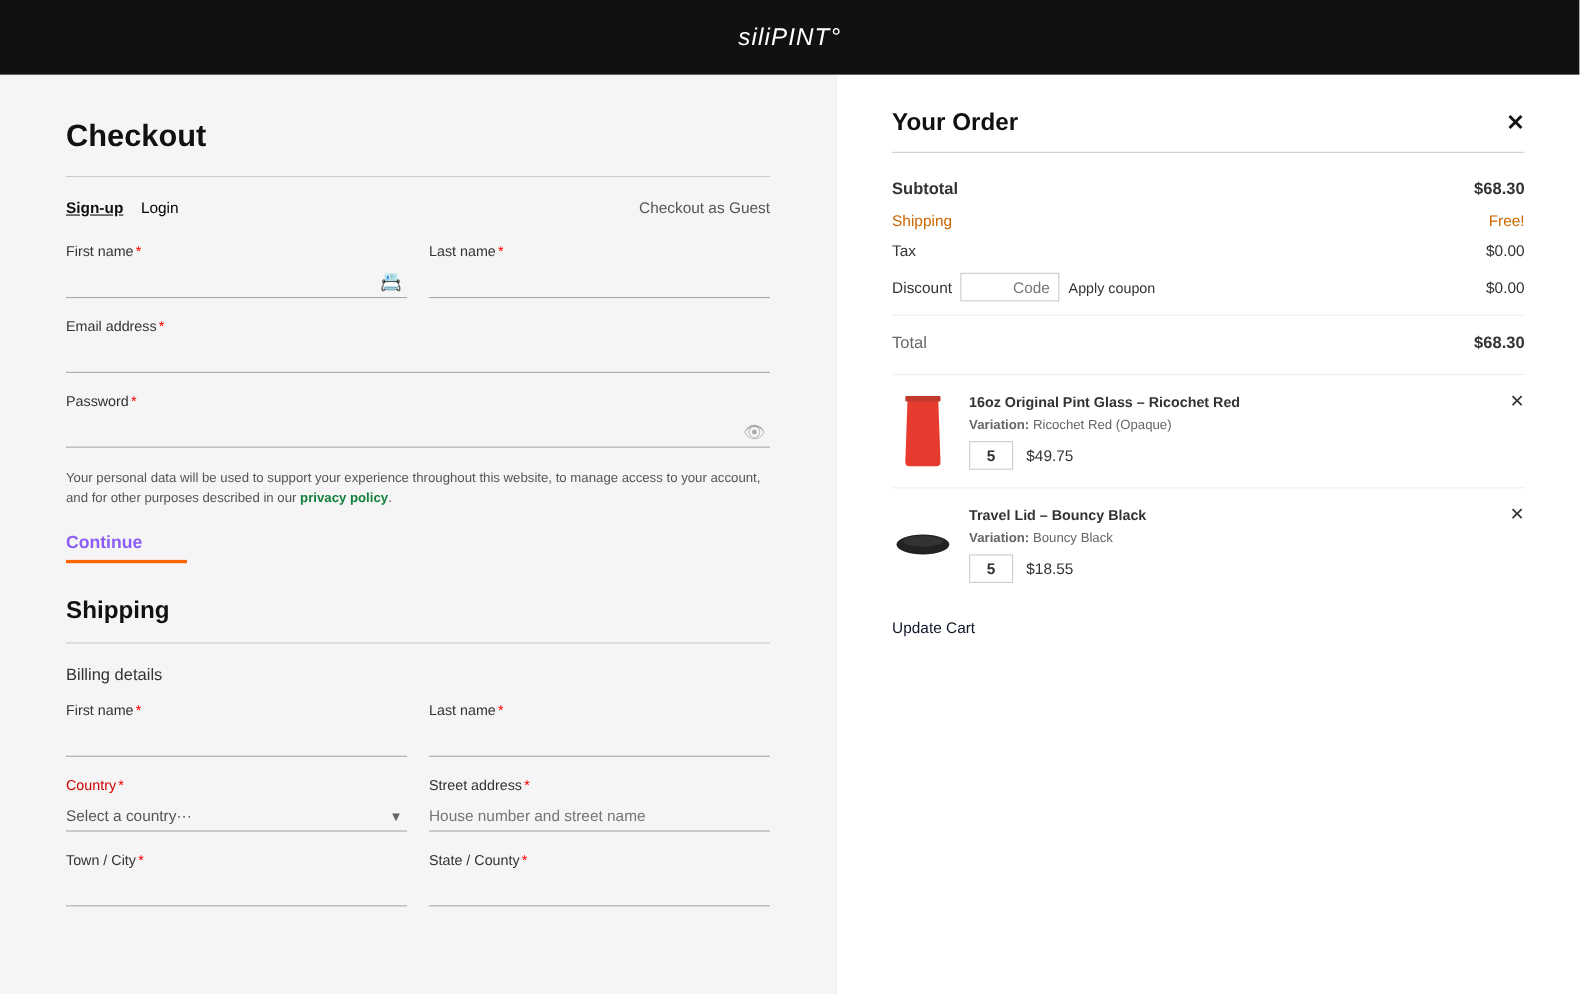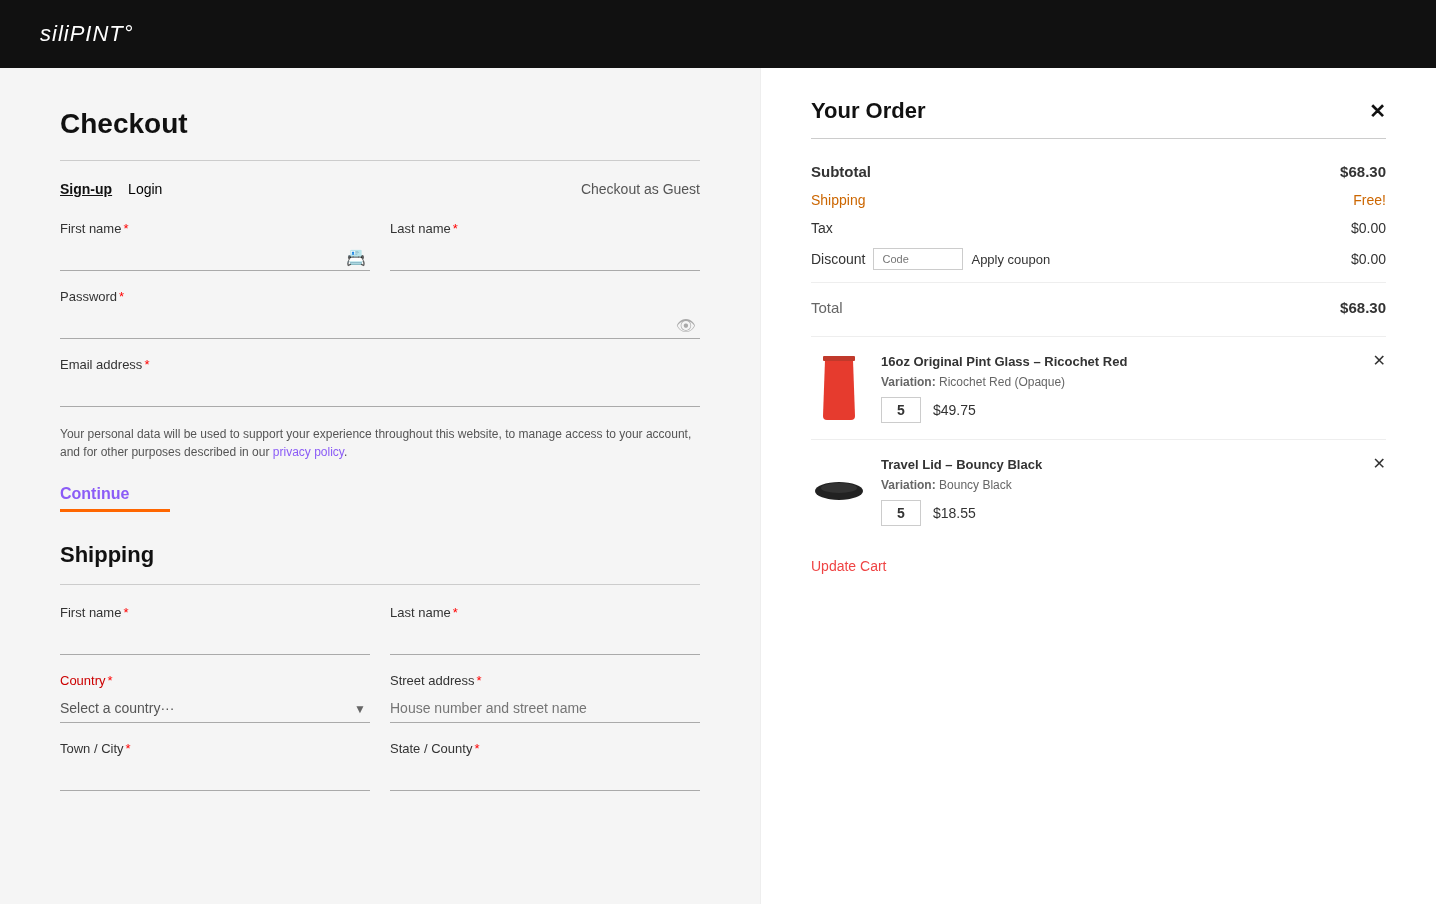--- a/index.html
+++ b/index.html
@@ -5,20 +5,21 @@
     * { box-sizing: border-box; margin: 0; padding: 0; }
     body { font-family: Arial, sans-serif; font-size: 14px; color: #333; background: #fff; }
 
     
     .header {
       background: #111;
       height: 68px;
       display: flex;
       align-items: center;
       padding: 0 40px;
+      justify-content: center;
     }
     .logo-text {
       color: #fff;
       font-size: 22px;
       font-weight: bold;
       letter-spacing: 1px;
     }
     .logo-text span {
       font-style: italic;
       font-weight: 300;
@@ -126,21 +127,21 @@
       font-size: 16px;
     }
 
     
     .privacy-note {
       font-size: 12px;
       color: #555;
       margin-bottom: 24px;
       line-height: 1.5;
     }
-    .privacy-link { color: #8b5cf6; text-decoration: none; }
+    .privacy-link { color: #15803d; text-decoration: none; font-weight: bold; }
 
     
     .continue-btn {
       font-size: 16px;
       font-weight: bold;
       color: #8b5cf6;
       background: none;
       border: none;
       cursor: pointer;
       padding: 0;
@@ -243,23 +244,24 @@
       margin-bottom: 12px;
     }
     .discount-left {
       display: flex;
       align-items: center;
       gap: 8px;
     }
     .coupon-input {
       border: 1px solid #ccc;
       padding: 4px 8px;
-      font-size: 11px;
+      font-size: 14px;
       width: 90px;
       outline: none;
+      text-align: right;
     }
     .apply-btn {
       font-size: 13px;
       color: #333;
       background: none;
       border: none;
       cursor: pointer;
       text-decoration: none;
       font-weight: normal;
     }
@@ -337,21 +339,21 @@
       font-size: 14px;
       color: #333;
     }
 
     
     .update-cart-btn {
       display: block;
       text-align: right;
       margin-top: 16px;
       font-size: 14px;
-      color: #ef4444;
+      color: #0f172a;
       cursor: pointer;
       background: none;
       border: none;
       font-weight: normal;
     }
   </style>
 </head>
 <body>
 
 <header class="header">
@@ -391,52 +393,53 @@
           </label>
           <div class="input-wrapper">
             <input type="text" class="form-input" style="">
           </div>
         </div>
       </div>
 
       <div class="form-row">
         <div class="form-group" style="flex: 0 0 100%">
           <label class="form-label">
+            <span>Email address</span><span class="required-star">*</span>
+          </label>
+          <div class="input-wrapper">
+            <input type="email" class="form-input" style="">
+          </div>
+        </div>
+      </div>
+
+      <div class="form-row">
+        <div class="form-group" style="flex: 0 0 100%">
+          <label class="form-label">
             <span>Password</span><span class="required-star">*</span>
           </label>
           <div class="input-wrapper">
             <input type="password" class="form-input" style="">
             <span class="input-icon">👁</span>
           </div>
         </div>
       </div>
 
-      <div class="form-row">
-        <div class="form-group" style="flex: 0 0 100%">
-          <label class="form-label">
-            <span>Email address</span><span class="required-star">*</span>
-          </label>
-          <div class="input-wrapper">
-            <input type="email" class="form-input" style="">
-          </div>
-        </div>
-      </div>
-
       <p class="privacy-note">
         <span>Your personal data will be used to support your experience throughout this website, to manage access to your account, and for other purposes described in our</span>
         <a href="#" class="privacy-link">privacy policy</a><span>.</span>
       </p>
 
       <button class="continue-btn">Continue</button>
       <div class="continue-underline"></div>
     </div>
 
     <div>
       <h2 class="section-title">Shipping</h2>
       <hr class="divider">
+      <p class="section-subtitle">Billing details</p>
 
       <div class="form-row">
         <div class="form-group">
           <label class="form-label">
             <span>First name</span><span class="required-star">*</span>
           </label>
           <input type="text" class="form-input" style="">
         </div>
         <div class="form-group">
           <label class="form-label">

